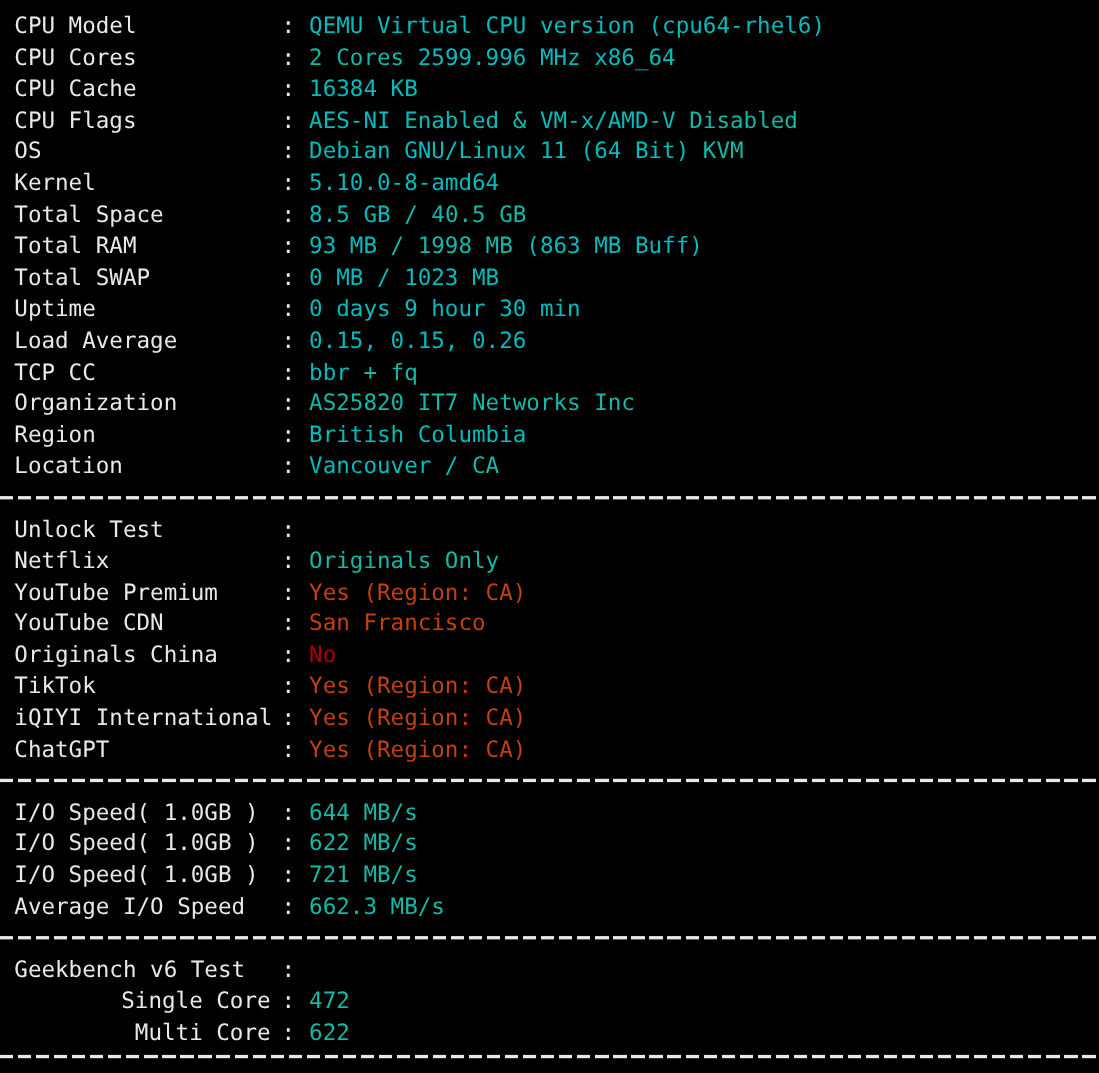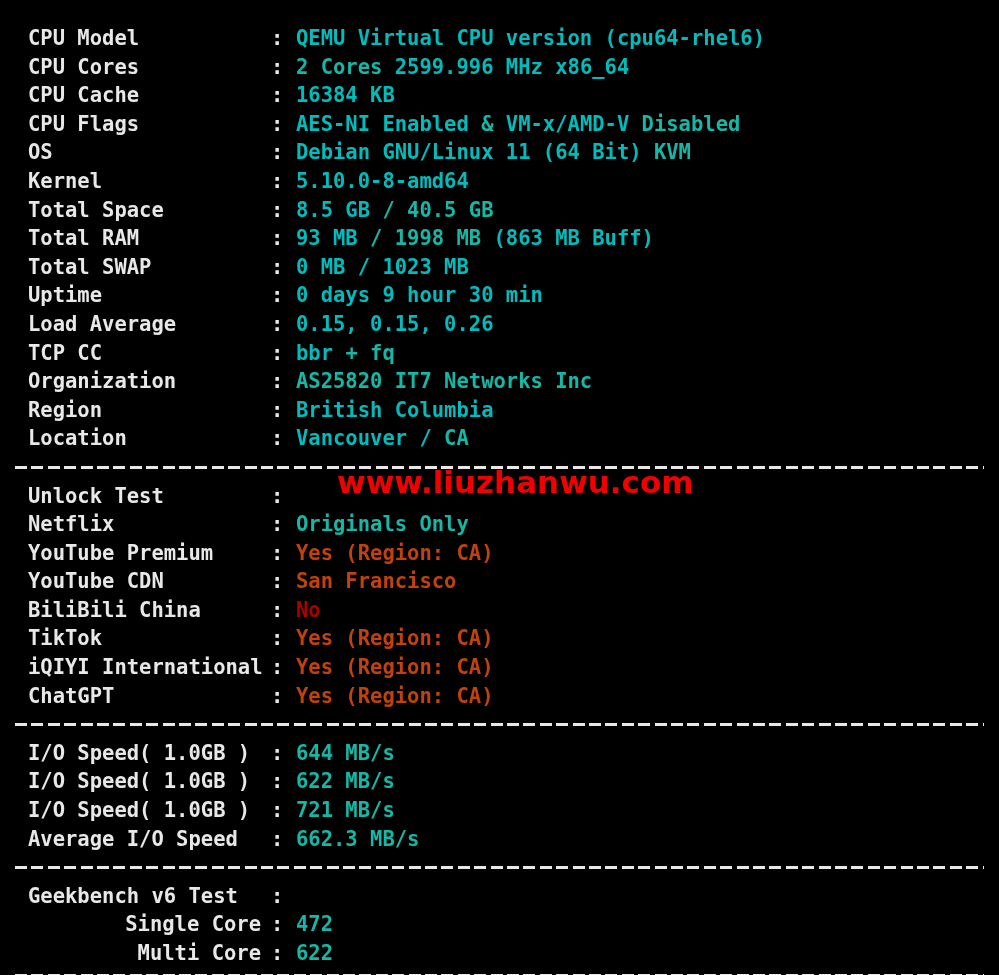--- a/index.html
+++ b/index.html
@@ -13,23 +13,22 @@
     height: 975px;
     overflow: hidden;
     font-family: "DejaVu Sans Mono", "Liberation Mono", monospace;
   }
 
   #terminal {
     position: relative;
     width: 999px;
     height: 975px;
     background: #000000;
-    padding: 15px;
+    padding: 0;
     box-sizing: border-box;
-    font-weight: bold;
   }
 
   .line {
     position: relative;
     height: 28.6px;
     line-height: 28.6px;
     font-size: 20.5px;
     letter-spacing: 0px;
     white-space: pre;
     padding-left: 13px;
@@ -131,21 +130,21 @@
 
   <div class="sep-row">
     <div class="rule"></div>
   </div>
 
   <div id="unlock-test-block">
       <div class="line"><span class="label">Unlock Test</span><span class="colon">:</span></div>
       <div class="line"><span class="label">Netflix</span><span class="colon">:</span><span class="value c-yellow">Originals Only</span></div>
       <div class="line"><span class="label">YouTube Premium</span><span class="colon">:</span><span class="value c-green">Yes (Region: CA)</span></div>
       <div class="line"><span class="label">YouTube CDN</span><span class="colon">:</span><span class="value c-green">San Francisco</span></div>
-      <div class="line"><span class="label">BiliBili China</span><span class="colon">:</span><span class="value c-red">No</span></div>
+      <div class="line"><span class="label">Originals China</span><span class="colon">:</span><span class="value c-red">No</span></div>
       <div class="line"><span class="label">TikTok</span><span class="colon">:</span><span class="value c-green">Yes (Region: CA)</span></div>
       <div class="line"><span class="label">iQIYI International</span><span class="colon">:</span><span class="value c-green">Yes (Region: CA)</span></div>
       <div class="line"><span class="label">ChatGPT</span><span class="colon">:</span><span class="value c-green">Yes (Region: CA)</span></div>
     </div>
 
   <div class="sep-row">
     <div class="rule"></div>
   </div>
 
   <div id="io-speed-block">
@@ -162,15 +161,14 @@
   <div id="geekbench-block">
       <div class="line"><span class="label">Geekbench v6 Test</span><span class="colon">:</span></div>
       <div class="line"><span class="label indent">Single Core</span><span class="colon">:</span><span class="value c-yellow">472</span></div>
       <div class="line"><span class="label indent">Multi Core</span><span class="colon">:</span><span class="value c-yellow">622</span></div>
     </div>
 
   <div class="sep-row tight">
     <div class="rule"></div>
   </div>
 
-  <div class="watermark">www.liuzhanwu.com</div>
 
 </div>
 
 </body></html>

